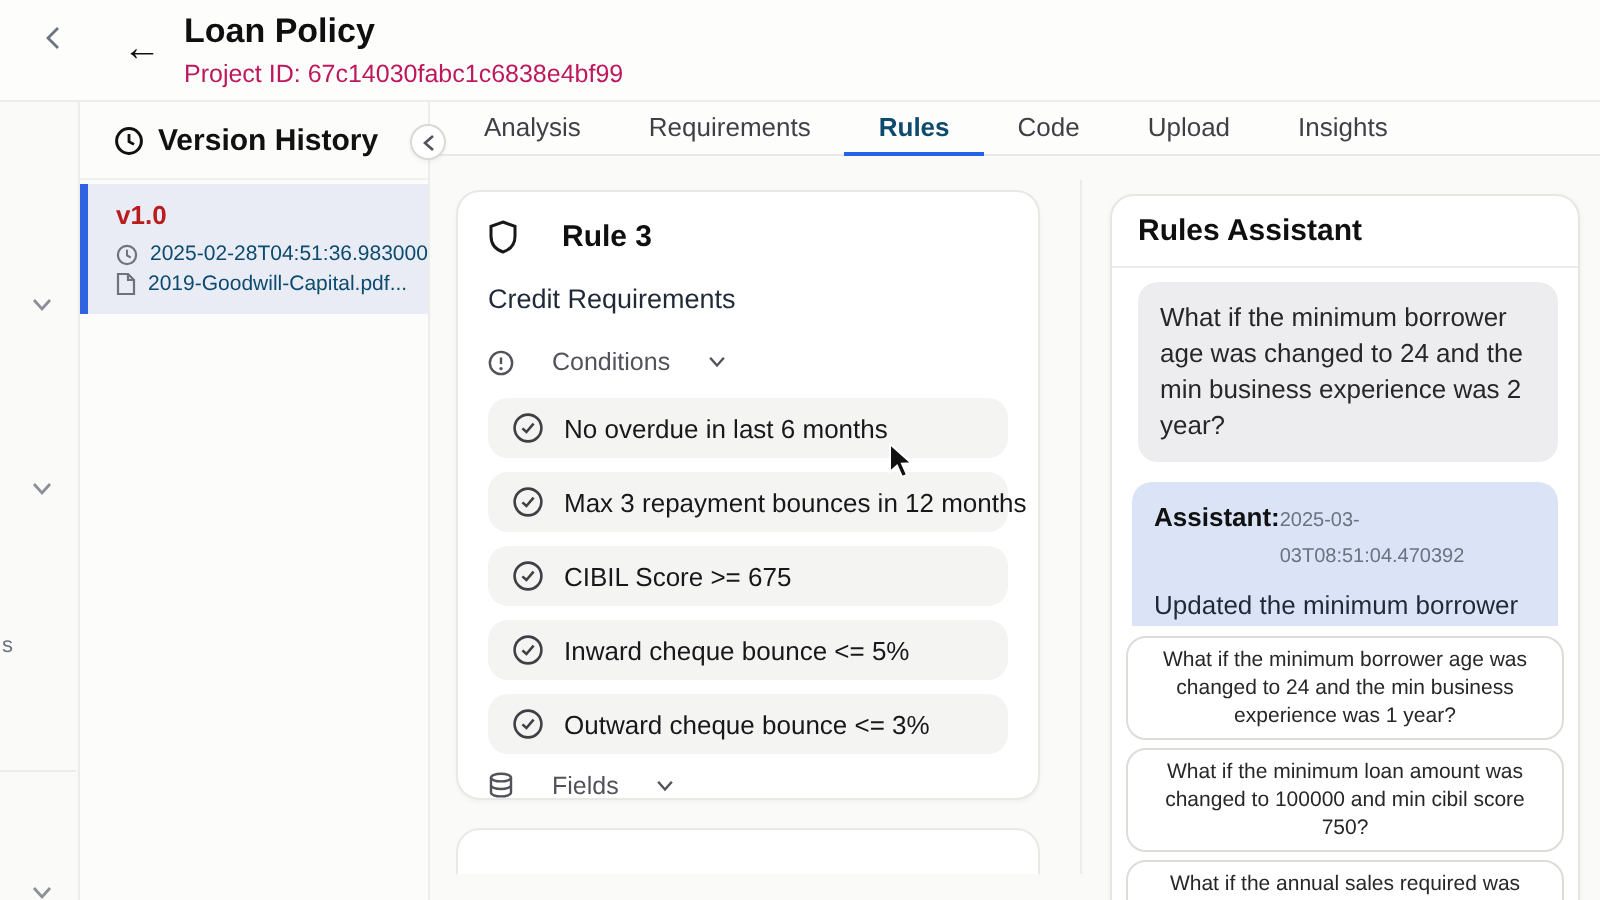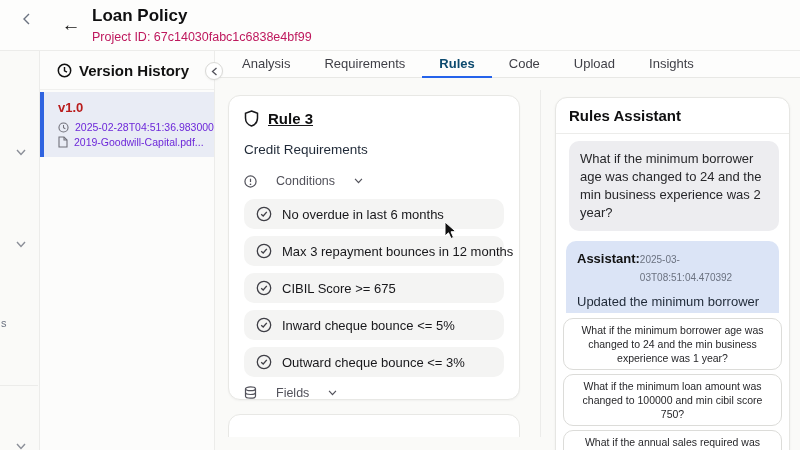--- a/index.html
+++ b/index.html
@@ -57,21 +57,21 @@
   .vh-collapse {
     position:absolute; right:-9px; top:11px; width:18px; height:18px; border-radius:50%;
     background:#fff; border:1px solid #d9d9d6; display:flex; align-items:center; justify-content:center;
     color:#52525b; cursor:pointer; z-index:6; box-shadow:0 1px 2px rgba(0,0,0,.05);
   }
   .version-item {
     margin-top:2px; background:#e9ecf5; border-left:4px solid #2f63e0;
     padding:8px 10px 9px 14px; cursor:pointer;
   }
   .vi-name { font-size:13px; font-weight:bold; color:#b91c1c; margin-bottom:6px; }
-  .vi-row { display:flex; align-items:center; gap:6px; margin-top:3px; color:#6d28d9; }
+  .vi-row { display:flex; align-items:center; gap:6px; margin-top:3px; color:#0c4a6e; }
   .vi-row span { font-size:10.5px; white-space:nowrap; }
 
   
   .tabs-bar {
     position:absolute; left:215px; top:51px; width:585px; height:27px;
     background:#fdfdfc; border-bottom:1px solid #e8e8e5;
     display:flex; align-items:stretch; padding-left:10px; z-index:3;
   }
   .tab {
     padding:0 17px; font-size:13px; color:#3f3f46; display:flex; align-items:center;
@@ -90,21 +90,21 @@
   
   .rule-card {
     position:absolute; left:13px; top:17px; width:292px; height:305px;
     background:#fff; border:1px solid #e8e8e5; border-radius:12px;
     box-shadow:0 1px 2px rgba(0,0,0,.04); padding:14px 15px;
   }
   .rule-card-next {
     position:absolute; left:13px; top:336px; width:292px; height:40px;
     background:#fff; border:1px solid #e8e8e5; border-radius:12px;
   }
-  .rule-title-row { display:flex; align-items:center; gap:9px; margin-bottom:15px;text-decoration:underline; }
+  .rule-title-row { display:flex; align-items:center; gap:22px; margin-bottom:15px; }
   .rule-title { font-size:15px; font-weight:bold; color:#0f0f10; }
   .rule-subtitle { font-size:13.5px; color:#1f2937; margin-bottom:17px; }
   .section-row { display:flex; align-items:center; gap:19px; color:#52525b; margin-bottom:11px; cursor:pointer; }
   .section-label { font-size:12.5px; }
   .cond-pill {
     height:30px; background:#f4f4f3; border-radius:10px; margin-bottom:7px;
     display:flex; align-items:center; gap:10px; padding-left:12px;
   }
   .cond-text { font-size:13px; color:#18181b; white-space:nowrap; }
   .fields-row { margin-top:9px; margin-bottom:0; }

